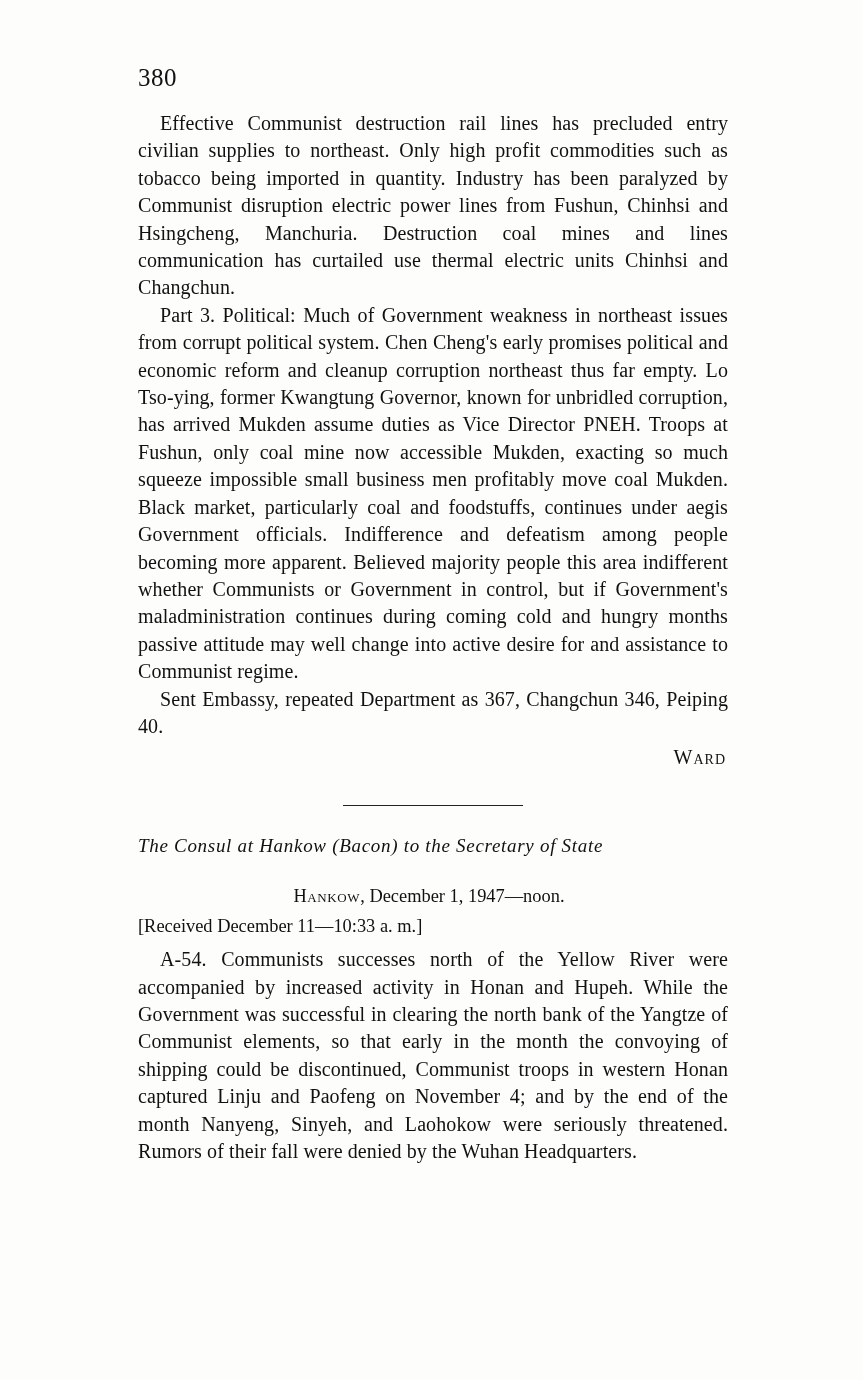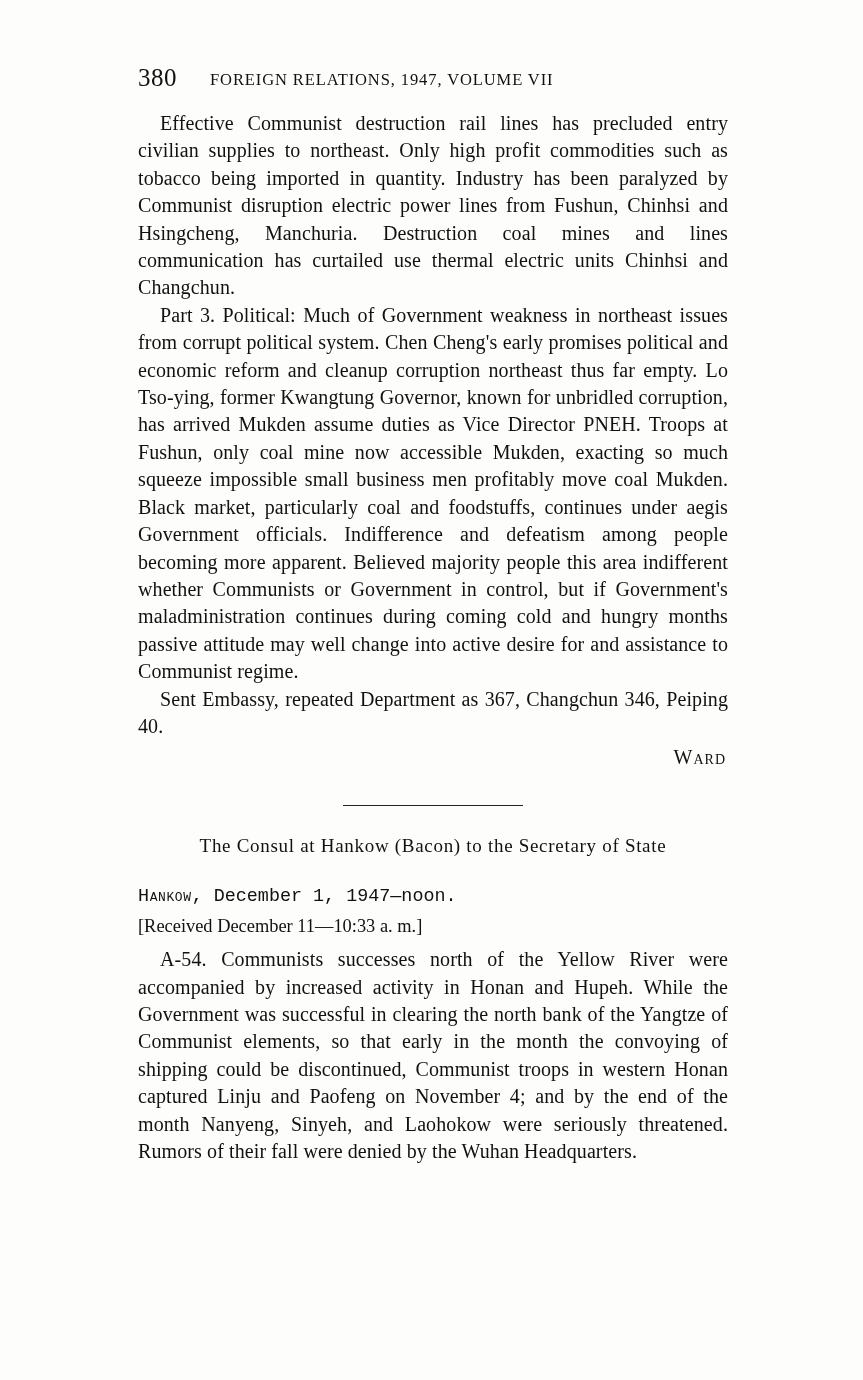--- a/index.html
+++ b/index.html
@@ -82,54 +82,52 @@
     vertical-align: middle;
   }
   
   .source-note {
     font-size: 12.6px;
     letter-spacing: 0.4px;
     margin: 0 0 10px 0;
   }
   
   .doc-heading {
+    font-style: italic;
     font-size: 19px;
-    text-align: center;
     letter-spacing: 0.7px;
     margin: 0 0 26px 0;
   }
   
   .dateline {
-    text-align: left;
+    text-align: center;
     font-size: 18.4px;
     line-height: 27.4px;
     margin: 0 0 2px 0;
     padding-right: 8px;
-    font-family: Liberation Mono, monospace;
   }
   .dateline .place {
     font-variant: small-caps;
     letter-spacing: 0.6px;
   }
   .received {
     font-size: 18.4px;
     line-height: 27.4px;
     margin: 0 0 6px 0;
     padding-right: 8px;
   }
 </style>
 </head>
 <body>
 
 <div class="page">
   <div class="content">
 
     <div class="runhead">
       <div class="page-number">380</div>
-      <div class="head-title">FOREIGN RELATIONS, 1947, VOLUME VII</div>
     </div>
 
     <p class="body">Effective Communist destruction rail lines has precluded entry civilian supplies to northeast.   Only high profit commodities such as tobacco being imported in quantity.   Industry has been paralyzed by Communist disruption electric power lines from Fushun, Chinhsi and Hsingcheng, Manchuria.   Destruction coal mines and lines communication has curtailed use thermal electric units Chinhsi and Changchun.</p>
     <p class="body">Part 3.  Political: Much of Government weakness in northeast issues from corrupt political system.   Chen Cheng's early promises political and economic reform and cleanup corruption northeast thus far empty.   Lo Tso-ying, former Kwangtung Governor, known for unbridled corruption, has arrived Mukden assume duties as Vice Director PNEH.   Troops at Fushun, only coal mine now accessible Mukden, exacting so much squeeze impossible small business men profitably move coal Mukden.   Black market, particularly coal and foodstuffs, continues under aegis Government officials.   Indifference and defeatism among people becoming more apparent.   Believed majority people this area indifferent whether Communists or Government in control, but if Government's maladministration continues during coming cold and hungry months passive attitude may well change into active desire for and assistance to Communist regime.</p>
     <p class="body">Sent Embassy, repeated Department as 367, Changchun 346, Peiping 40.</p>
 
     <div class="signature">Ward</div>
 
     <div class="rule-wrap">
       <span class="rule"></span>

